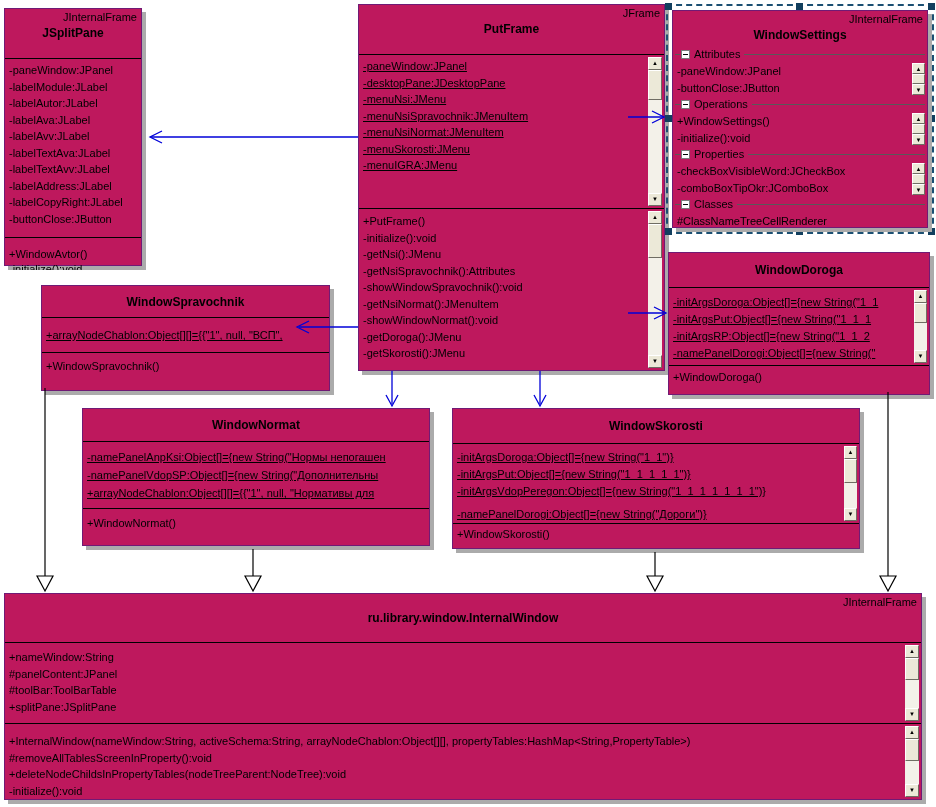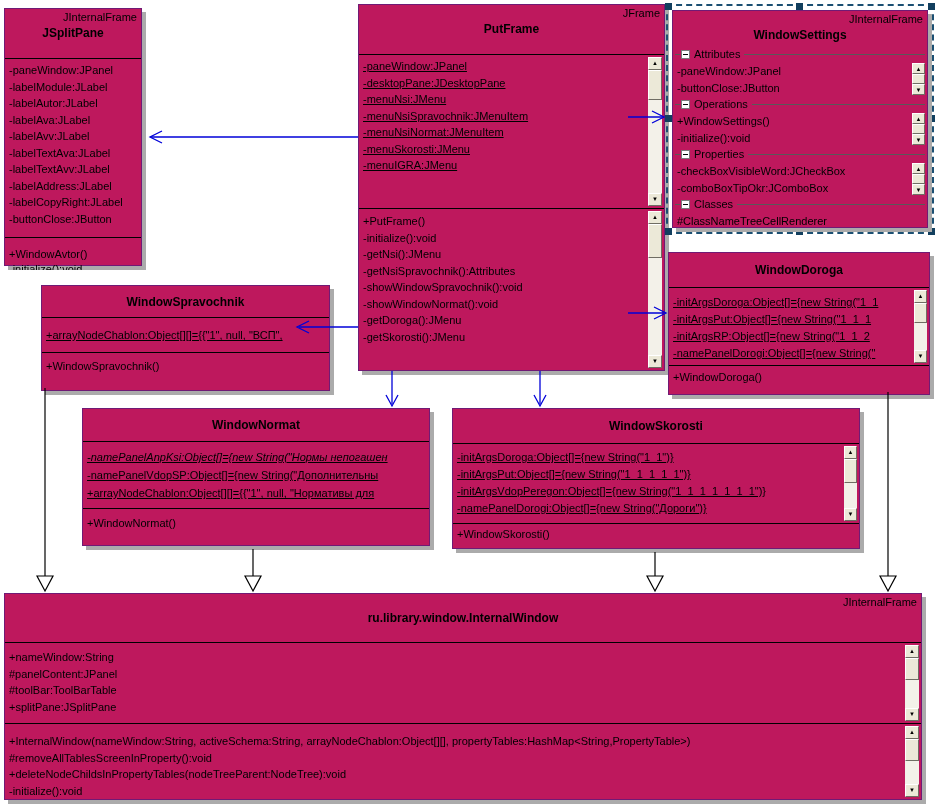--- a/index.html
+++ b/index.html
@@ -104,20 +104,21 @@
       <div class="sb-btn">▲</div>
       <div class="sb-thumb" style="height:34px;"></div>
       <div class="sb-space"></div>
       <div class="sb-btn">▼</div>
     </div>
   <div class="row">+PutFrame()</div>
       <div class="row">-initialize():void</div>
       <div class="row">-getNsi():JMenu</div>
       <div class="row">-getNsiSpravochnik():Attributes</div>
       <div class="row">-showWindowSpravochnik():void</div>
+      <div class="row">-getNsiNormat():JMenuItem</div>
       <div class="row">-showWindowNormat():void</div>
       <div class="row">-getDoroga():JMenu</div>
       <div class="row">-getSkorosti():JMenu</div>
     </div>
 </div>
 
 <div class="selrect" style="left:666px;top:4px;width:268px;height:230px;">
   <div class="handle" style="left:-3px;top:-3px;"></div>
   <div class="handle" style="left:calc(50% - 4px);top:-3px;"></div>
   <div class="handle" style="right:-3px;top:-3px;"></div>
@@ -228,21 +229,21 @@
   <div class="row">+WindowSpravochnik()</div>
     </div>
 </div>
 
 <div class="box" style="left:82px;top:408px;width:348px;height:138px;">
   <div class="hdr single" style="height:33px;">
     <div class="title">WindowNormat</div>
   </div>
   <div class="sec ul" style="height:66px;padding-top:6px;">
 
-  <div class="row" style="line-height:18px;font-style:italic;">-namePanelAnpKsi:Object[]={new String("Нормы непогашен</div>
+  <div class="row" style="line-height:18px;">-namePanelAnpKsi:Object[]={new String("Нормы непогашен</div>
       <div class="row" style="line-height:18px;">-namePanelVdopSP:Object[]={new String("Дополнительны</div>
       <div class="row" style="line-height:18px;">+arrayNodeChablon:Object[][]={{"1", null, "Нормативы для</div>
     </div>
   <div class="sec methods" style="height:37px;padding-top:6px;">
 
   <div class="row">+WindowNormat()</div>
     </div>
 </div>
 
 <div class="box" style="left:452px;top:408px;width:408px;height:141px;">
@@ -253,21 +254,21 @@
 
     <div class="sb" style="width:13px;">
       <div class="sb-btn">▲</div>
       <div class="sb-thumb" style="height:24px;"></div>
       <div class="sb-space"></div>
       <div class="sb-btn">▼</div>
     </div>
   <div class="row" style="line-height:17px;">-initArgsDoroga:Object[]={new String("1_1")}</div>
       <div class="row" style="line-height:17px;">-initArgsPut:Object[]={new String("1_1_1_1_1")}</div>
       <div class="row" style="line-height:17px;">-initArgsVdopPeregon:Object[]={new String("1_1_1_1_1_1_1")}</div>
-      <div class="row" style="line-height:17px;">-namePanelDorogi:Object[]={new String("Дороги")}</div>
+      <div class="row" style="line-height:17px;margin-top:6px;">-namePanelDorogi:Object[]={new String("Дороги")}</div>
     </div>
   <div class="sec methods" style="height:25px;padding-top:2px;">
 
   <div class="row">+WindowSkorosti()</div>
     </div>
 </div>
 
 <div class="box" style="left:4px;top:593px;width:918px;height:207px;">
   <div class="hdr" style="height:49px;">
     <div class="stereo">JInternalFrame</div>

